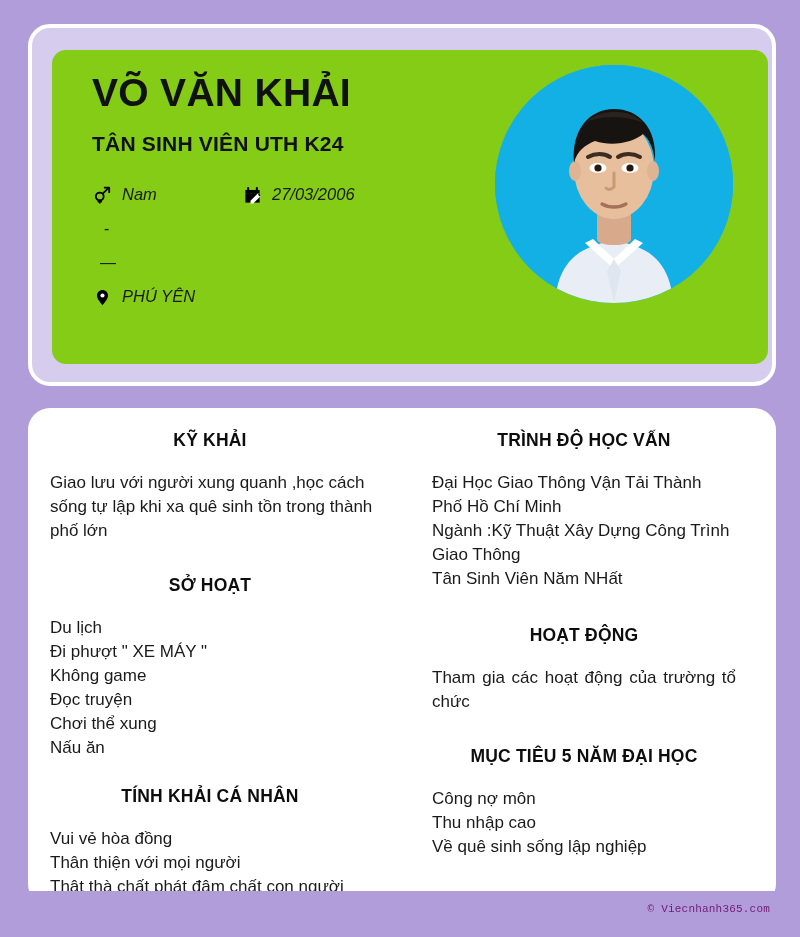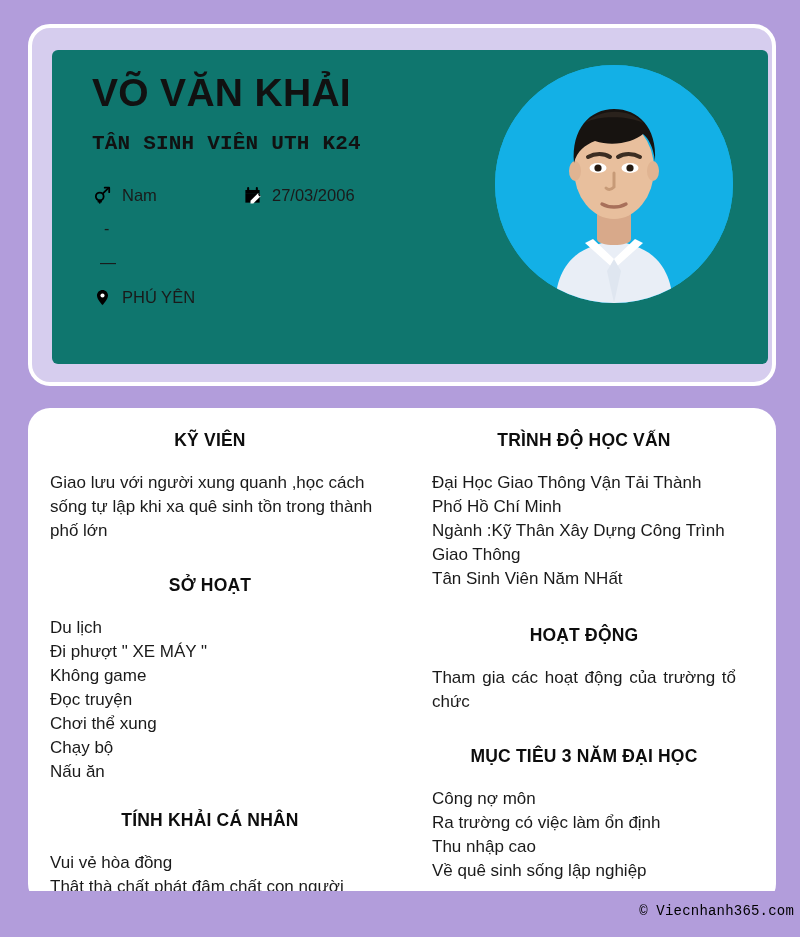--- a/index.html
+++ b/index.html
@@ -28,22 +28,22 @@
     border-radius: 22px;
     border: 4px solid #ffffff;
   }
 
   .top-card-inner {
     position: absolute;
     left: 20px;
     top: 22px;
     width: 716px;
     height: 314px;
-    background: #0f766e;
-    border-radius: 6px;
+    background: #84cc16;
+    border-radius: 14px;
   }
 
   .name {
     position: absolute;
     left: 40px;
     top: 22px;
     font-size: 39px;
     font-weight: bold;
     letter-spacing: 0.3px;
     line-height: 1.1;
@@ -51,39 +51,39 @@
   }
 
   .subtitle {
     position: absolute;
     left: 40px;
     top: 82px;
     font-size: 21px;
     font-weight: bold;
     letter-spacing: 0.2px;
     white-space: nowrap;
-    font-family: Liberation Mono, monospace;
   }
 
   
   .contact {
     position: absolute;
     left: 40px;
     top: 128px;
     width: 400px;
   }
   .crow {
     display: flex;
     align-items: center;
     height: 34px;
   }
   .cpair {
     display: flex;
-    align-items: flex-end;
+    align-items: flex-start;
     min-width: 150px;
+    font-style: italic;
   }
   .cpair.second { min-width: 0; }
   .cicon {
     width: 20px;
     height: 20px;
     margin-right: 10px;
     flex: 0 0 20px;
     display: flex;
     align-items: center;
     justify-content: center;
@@ -166,25 +166,25 @@
   .footer {
     position: absolute;
     left: 0;
     bottom: 0;
     width: 800px;
     height: 46px;
     background: #b29ddb;
   }
   .footer-text {
     position: absolute;
-    right: 6px;
+    right: 30px;
     top: 12px;
     font-family: "Liberation Mono", "DejaVu Sans Mono", monospace;
-    font-size: 14px;
-    color: #000000;
+    font-size: 11px;
+    color: #701a75;
     letter-spacing: 0.2px;
     white-space: nowrap;
   }
 </style>
 </head>
 <body>
 
 <div class="top-card">
   <div class="top-card-inner">
 
@@ -274,66 +274,65 @@
     </div>
 
   </div>
 </div>
 
 <div class="bottom-card">
   <div class="cols">
 
     <div class="col-left">
 
-      <div class="sec-title ml-left">KỸ VIÊN</div>
+      <div class="sec-title ml-left">KỸ KHẢI</div>
       <div class="sec-body">Giao lưu với người xung quanh ,học cách sống tự lập khi xa quê sinh tồn trong thành phố lớn</div>
 
       <div class="gap-1"></div>
 
       <div class="sec-title ml-left">SỞ HOẠT</div>
       <div class="sec-body">
         <div class="line">Du lịch</div>
         <div class="line">Đi phượt " XE MÁY "</div>
         <div class="line">Không game</div>
         <div class="line">Đọc truyện</div>
         <div class="line">Chơi thể xung</div>
-        <div class="line">Chạy bộ</div>
         <div class="line">Nấu ăn</div>
       </div>
 
       <div class="gap-2"></div>
 
       <div class="sec-title ml-left">TÍNH KHẢI CÁ NHÂN</div>
       <div class="sec-body">
         <div class="line">Vui vẻ hòa đồng</div>
+        <div class="line">Thân thiện với mọi người</div>
         <div class="justify">Thật thà chất phát đậm chất con người PHÚ YÊN</div>
       </div>
 
     </div>
 
     <div class="col-right">
 
       <div class="sec-title">TRÌNH ĐỘ HỌC VẤN</div>
       <div class="sec-body">
         <div class="justify">Đại Học Giao Thông Vận Tải Thành Phố Hồ Chí Minh</div>
-        <div class="justify">Ngành :Kỹ Thân Xây Dựng Công Trình Giao Thông</div>
+        <div class="justify">Ngành :Kỹ Thuật Xây Dựng Công Trình Giao Thông</div>
         <div class="line">Tân Sinh Viên Năm NHất</div>
       </div>
 
       <div class="gap-r1"></div>
 
       <div class="sec-title">HOẠT ĐỘNG</div>
       <div class="sec-body justify">Tham gia các hoạt động của trường tổ chức</div>
 
       <div class="gap-r2"></div>
 
-      <div class="sec-title">MỤC TIÊU 3 NĂM ĐẠI HỌC</div>
+      <div class="sec-title">MỤC TIÊU 5 NĂM ĐẠI HỌC</div>
       <div class="sec-body">
         <div class="line">Công nợ môn</div>
-        <div class="line">Ra trường có việc làm ổn định</div>
         <div class="line">Thu nhập cao</div>
         <div class="line">Về quê sinh sống lập nghiệp</div>
       </div>
 
     </div>
 
   </div>
 </div>
 
 <div class="footer">

